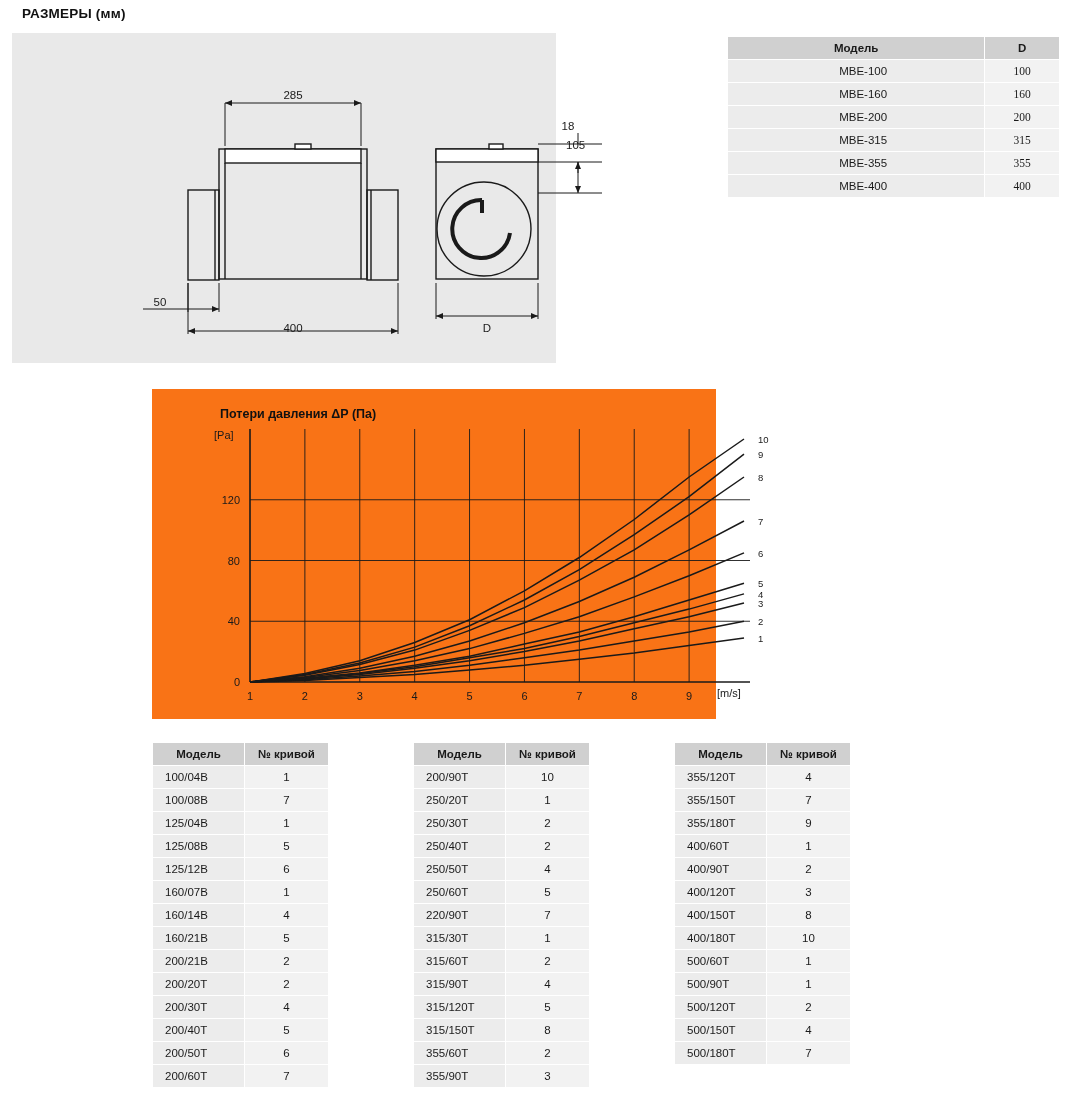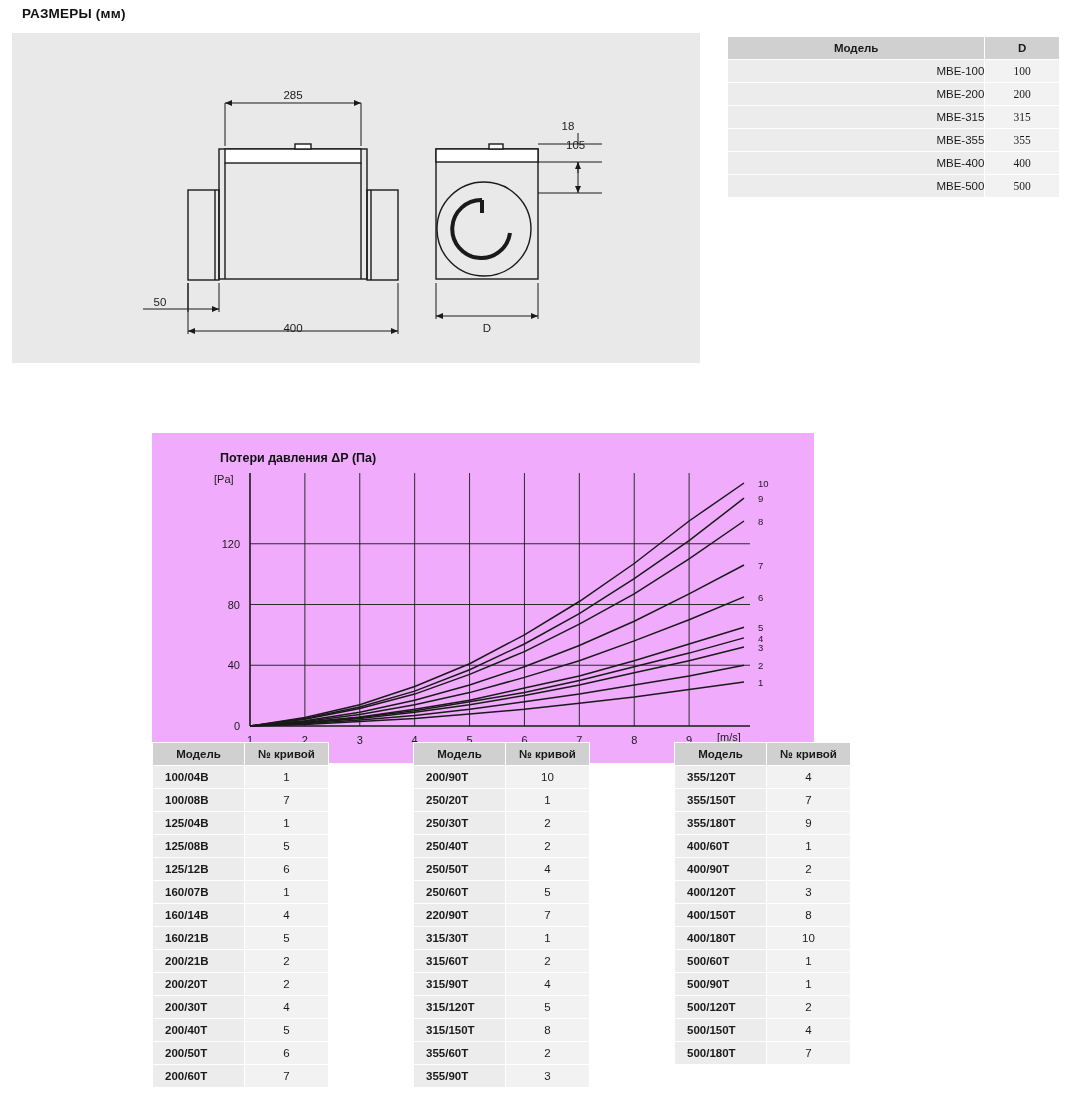--- a/index.html
+++ b/index.html
@@ -23,21 +23,21 @@
     font-weight: bold;
     letter-spacing: 0.2px;
     color: #111;
   }
 
   
   .drawing-panel {
     position: absolute;
     left: 12px;
     top: 33px;
-    width: 688px;
+    width: 544px;
     height: 330px;
     background: #e9e9e9;
   }
   .drawing-panel svg { display: block; }
 
   
   .model-d-table {
     position: absolute;
     left: 727px;
     top: 36px;
@@ -53,38 +53,37 @@
     border: 1px solid #ffffff;
     text-align: center;
   }
   .model-d-table td {
     padding: 5px 0;
     border: 1px solid #ffffff;
     font-size: 11.5px;
   }
   .model-d-table td.model-cell {
     background: #ececec;
-    text-align: right;
+    text-align: center;
     padding-left: 14px;
   }
   .model-d-table td.d-cell {
     background: #f2f2f2;
     text-align: center;
     font-family: Liberation Serif, serif;
   }
 
   
   .chart-panel {
     position: absolute;
     left: 152px;
     top: 389px;
-    width: 662px;
+    width: 564px;
     height: 330px;
-    background: #f0abfc;
-    margin-top: 44px;
+    background: #f97316;
   }
   .chart-title {
     position: absolute;
     left: 68px;
     top: 18px;
     font-size: 12.5px;
     font-weight: bold;
     color: #111;
   }
   .chart-panel svg { position: absolute; left: 0; top: 0; }
@@ -105,21 +104,20 @@
   }
   .curve-table td {
     padding: 5px 0;
     border: 1px solid #ffffff;
     font-size: 11.5px;
   }
   .curve-table td.m {
     background: #ececec;
     text-align: left;
     padding-left: 12px;
-    font-weight: bold;
   }
   .curve-table td.c {
     background: #f2f2f2;
     text-align: center;
   }
   .curve-table col.col-model { width: 92px; }
   .curve-table col.col-curve { width: 84px; }
 
   #tbl1 { left: 152px; top: 742px; }
   #tbl2 { left: 413px; top: 742px; }
@@ -222,38 +220,38 @@
       <th>Модель</th>
       <th>D</th>
     </tr>
   </thead>
   <tbody>
       <tr>
         <td class="model-cell">MBE-100</td>
         <td class="d-cell">100</td>
       </tr>
       <tr>
+        <td class="model-cell">MBE-160</td>
+        <td class="d-cell">160</td>
+      </tr>
+      <tr>
         <td class="model-cell">MBE-200</td>
         <td class="d-cell">200</td>
       </tr>
       <tr>
         <td class="model-cell">MBE-315</td>
         <td class="d-cell">315</td>
       </tr>
       <tr>
         <td class="model-cell">MBE-355</td>
         <td class="d-cell">355</td>
       </tr>
       <tr>
         <td class="model-cell">MBE-400</td>
         <td class="d-cell">400</td>
-      </tr>
-      <tr>
-        <td class="model-cell">MBE-500</td>
-        <td class="d-cell">500</td>
       </tr>
     </tbody>
 </table>
 
 <div class="chart-panel">
   <div class="chart-title">Потери давления ΔP  (Па)</div>
   <svg width="660" height="330" viewBox="0 0 660 330">
     <g id="chart-grid" stroke="#1a1a1a" stroke-width="0.9" fill="none">
         <line x1="98" y1="40" x2="98" y2="293" stroke-width="1.6"></line>
         <line x1="98" y1="293" x2="598" y2="293" stroke-width="1.6"></line>

